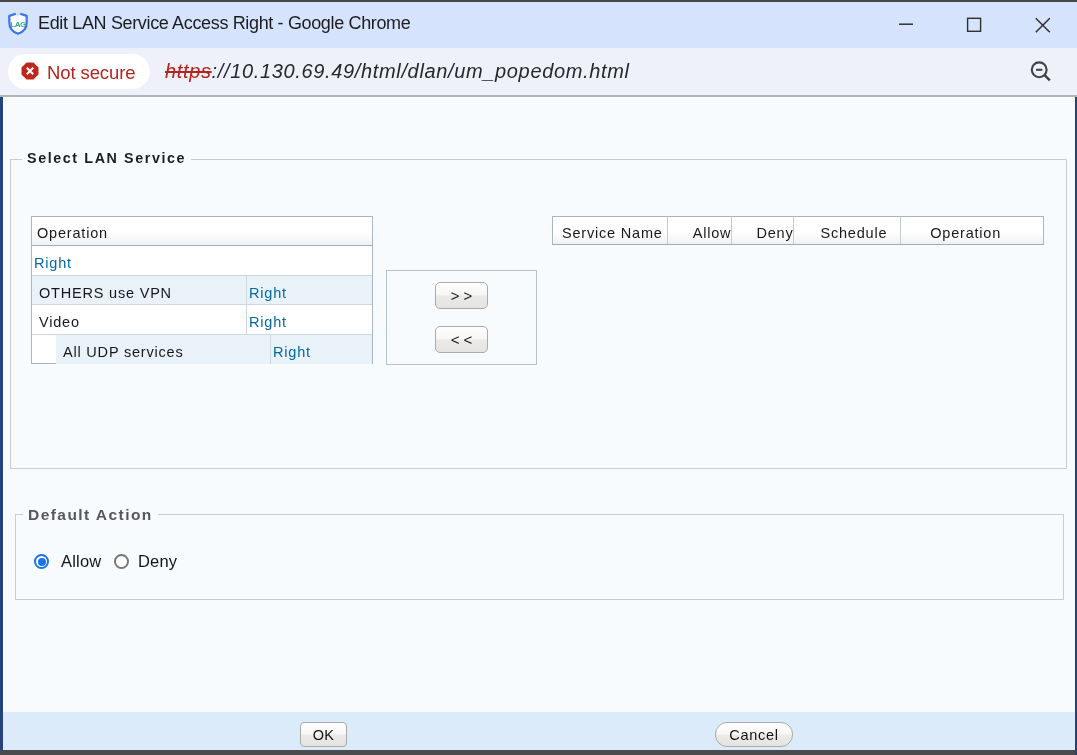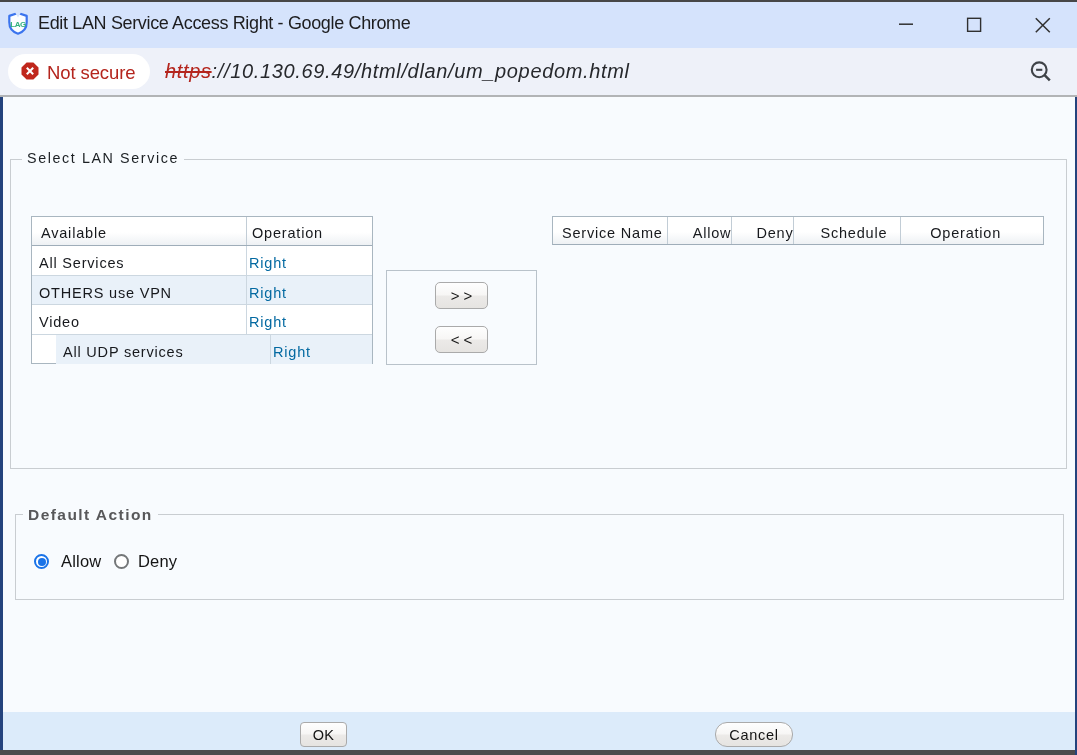--- a/index.html
+++ b/index.html
@@ -28,21 +28,21 @@
   .content{left:0;top:97px;width:1077px;height:653px;background:#f8fbfe;
            border-left:3px solid #24437d;border-right:2px solid #24437d;box-sizing:border-box;}
   .footer{left:3px;top:712px;width:1072px;height:39px;background:#dcebfa;}
   .bottomline{left:0;top:750px;width:1077px;height:5px;background:#4b4b4d;}
 
   
   .fs{border:1px solid #c9cdd1;background:transparent;}
   .fs1{left:10px;top:159px;width:1055px;height:308px;}
   .fs2{left:15px;top:514px;width:1047px;height:84px;}
   .legend{background:#f8fbfe;padding:0 5px;color:#1b1f23;}
-  .leg1{left:22px;top:150px;font-size:14.3px;letter-spacing:1.6px;}
+  .leg1{left:22px;top:150px;font-size:14.3px;letter-spacing:1.6px;font-weight:bold;}
   .leg2{left:23px;top:506px;font-size:15.5px;font-weight:bold;color:#58585a;letter-spacing:1.45px;}
 
   
   .tbl{border:1px solid #a9b6c0;background:#fff;font-size:14.5px;letter-spacing:0.8px;color:#17191d;}
   .ltbl{left:31px;top:216px;width:342px;height:148px;box-sizing:border-box;}
   .hdr{background:linear-gradient(#ffffff 55%,#eef1f4 100%);border-bottom:1px solid #9fadb9;
        box-sizing:border-box;display:flex;align-items:center;}
   .lhdr{height:29px;}
   .row{height:29.5px;display:flex;align-items:center;box-sizing:border-box;border-bottom:1px solid #ccd7e0;}
   .row:last-child{border-bottom:none;margin-left:24px;}
@@ -116,25 +116,23 @@
     <circle cx="10.2" cy="9.8" r="7.4" fill="none" stroke="#3f4348" stroke-width="2.1"></circle>
     <line x1="7.1" y1="9.8" x2="13.3" y2="9.8" stroke="#3f4348" stroke-width="2.1"></line>
     <line x1="15.6" y1="15.2" x2="20.8" y2="20.4" stroke="#3f4348" stroke-width="2.5"></line>
   </svg>
 
   <div class="abs fs fs1"></div>
   <div class="abs legend leg1">Select LAN Service</div>
 
   <div class="abs tbl ltbl">
     <div class="hdr lhdr">
-      <div class="c1" style="padding-left:9px;">Available</div>
       <div class="c2" style="padding-left:5px;">Operation</div>
     </div>
     <div class="row">
-      <div class="c1">All Services</div>
       <div class="c2 link">Right</div>
     </div>
     <div class="row alt">
       <div class="c1">OTHERS use VPN</div>
       <div class="c2 link">Right</div>
     </div>
     <div class="row">
       <div class="c1">Video</div>
       <div class="c2 link">Right</div>
     </div>

